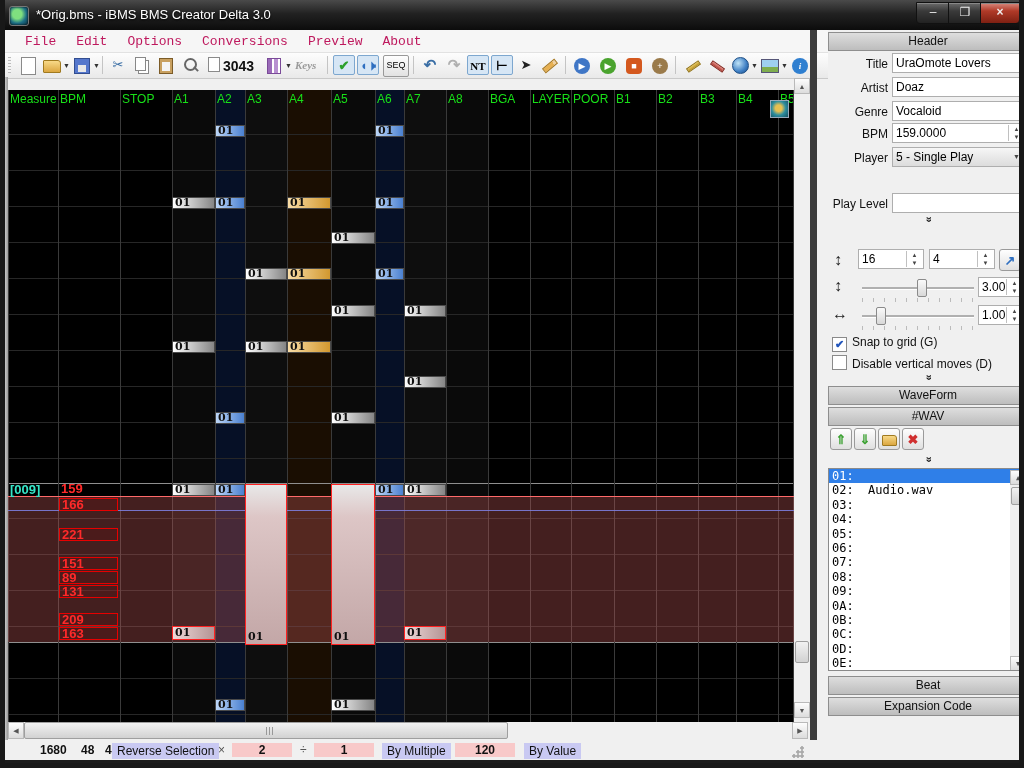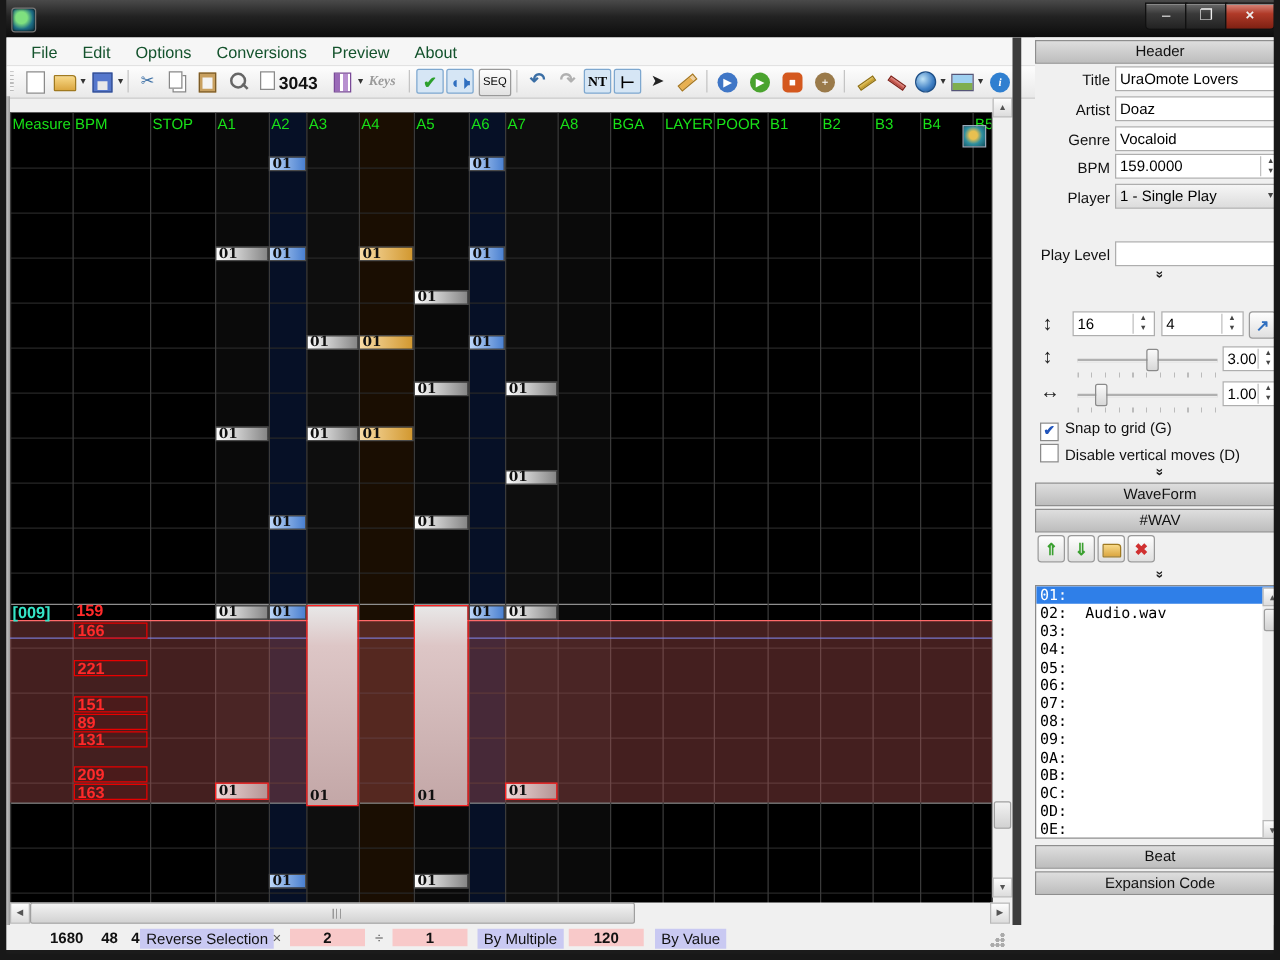--- a/index.html
+++ b/index.html
@@ -11,21 +11,21 @@
   #title-text{left:36px;top:7px;font-size:13px;text-shadow:0 1px 2px #000;}
   .winbtn{top:2px;height:20px;border:1px solid #111;background:linear-gradient(#6b6b6b,#3a3a3a 40%,#222);color:#eee;text-align:center;font-size:12px;line-height:19px;box-shadow:inset 0 1px 0 #888;}
   #btn-min{left:916px;width:32px;border-radius:0 0 0 4px;}
   #btn-max{left:948px;width:32px;}
   #btn-close{left:980px;width:38px;background:linear-gradient(#d98a7f,#b03a28 40%,#7e2012);border-radius:0 0 4px 0;font-weight:bold;}
   .winglyph{display:inline-block;}
   #client-bg{left:5px;top:30px;width:1014px;height:730px;background:#f0f0f0;}
   #win-border{left:0;top:0;width:1024px;height:768px;box-sizing:border-box;border:5px solid #181818;border-top:none;pointer-events:none;}
   
   #menubar{left:5px;top:30px;width:1014px;height:23px;background:#f6f6f6;border-bottom:1px solid #e2e2e2;}
-  .menu-item{display:inline-block;padding:4px 10px;font-size:13px;color:#14532d;}
+  .menu-item{display:inline-block;padding:4px 10px;font-size:13px;color:#be185d;font-family:Liberation Mono, monospace;}
   #menubar{padding-left:10px;box-sizing:border-box;}
   #toolbar{left:5px;top:53px;width:1014px;height:25px;background:linear-gradient(#fdfdfd,#e9e9e9);border-bottom:1px solid #c9c9c9;}
   .tbtn{position:absolute;top:2px;width:22px;height:20px;text-align:center;font-size:13px;line-height:20px;}
   .tog{background:#d6e6f5;border:1px solid #7da7cf;box-sizing:border-box;border-radius:2px;}
   .tsep{position:absolute;top:3px;width:1px;height:18px;background:#c4c4c4;}
   .drop{position:absolute;top:9px;font-size:7px;color:#333;}
   .grip{position:absolute;left:3px;top:4px;width:3px;height:16px;background:repeating-linear-gradient(#bbb 0 1px,#f5f5f5 1px 3px);}
   
   .i-page{display:inline-block;width:13px;height:16px;background:#fff;border:1px solid #8a8a8a;margin-top:2px;}
   .i-folder{display:inline-block;width:16px;height:11px;background:linear-gradient(#f8d988,#dba741);border:1px solid #a07a20;border-radius:1px 3px 1px 1px;margin-top:5px;}
@@ -107,20 +107,21 @@
   .st-num{font-weight:bold;margin-left:26px;}
   .st-lav{background:#c9c9f2;padding:1px 5px;}
   .st-pink{background:#f8c9c9;width:60px;text-align:center;font-weight:bold;}
   #resize-grip{position:absolute;right:4px;top:6px;width:12px;height:12px;background:radial-gradient(circle at 2px 10px,#aaa 0 1.5px,transparent 2px),radial-gradient(circle at 6px 10px,#aaa 0 1.5px,transparent 2px),radial-gradient(circle at 10px 10px,#aaa 0 1.5px,transparent 2px),radial-gradient(circle at 6px 6px,#aaa 0 1.5px,transparent 2px),radial-gradient(circle at 10px 6px,#aaa 0 1.5px,transparent 2px),radial-gradient(circle at 10px 2px,#aaa 0 1.5px,transparent 2px);}
 </style>
 </head>
 <body>
 
 <div class="abs" id="titlebar">
   <div class="abs" id="app-icon"></div>
+  <div class="abs" id="title-text">*Orig.bms - iBMS BMS Creator Delta 3.0</div>
   <div class="abs winbtn" id="btn-min"><span class="winglyph">–</span></div>
   <div class="abs winbtn" id="btn-max"><span class="winglyph">❐</span></div>
   <div class="abs winbtn" id="btn-close"><span class="winglyph">×</span></div>
 </div>
 <div class="abs" id="client-bg"></div>
 
 <div class="abs" id="menubar"><span class="menu-item">File</span><span class="menu-item">Edit</span><span class="menu-item">Options</span><span class="menu-item">Conversions</span><span class="menu-item">Preview</span><span class="menu-item">About</span></div>
 
 <div class="abs" id="toolbar">
   <div class="grip"></div>
@@ -320,21 +321,21 @@
   <div class="prow" style="top:71px">
     <div class="plabel">Genre</div>
     <input class="pfield" value="Vocaloid" style="">
   </div>
   <div class="prow" style="top:93px">
     <div class="plabel">BPM</div>
     <div class="pfield"><span>159.0000</span><span class="spin">▲<br>▼</span></div>
   </div>
   <div class="prow" style="top:117px">
     <div class="plabel">Player</div>
-    <div class="pfield pselect"><span>1 - Single Play</span><span class="spin" style="border:none;font-size:7px;line-height:16px">▼</span></div>
+    <div class="pfield pselect"><span>5 - Single Play</span><span class="spin" style="border:none;font-size:7px;line-height:16px">▼</span></div>
   </div>
   <div class="prow" style="top:163px">
     <div class="plabel">Play Level</div>
     <input class="pfield" value="" style="">
   </div>
   <div class="chev" style="top:184px"><span>«</span></div>
 
   <div class="gicon" style="left:6px;top:221px">↕</div>
   <div class="gspin" style="left:30px;top:219px;width:66px"><span>16</span><span class="spin">▲<br>▼</span></div>
   <div class="gspin" style="left:101px;top:219px;width:66px"><span>4</span><span class="spin">▲<br>▼</span></div>

